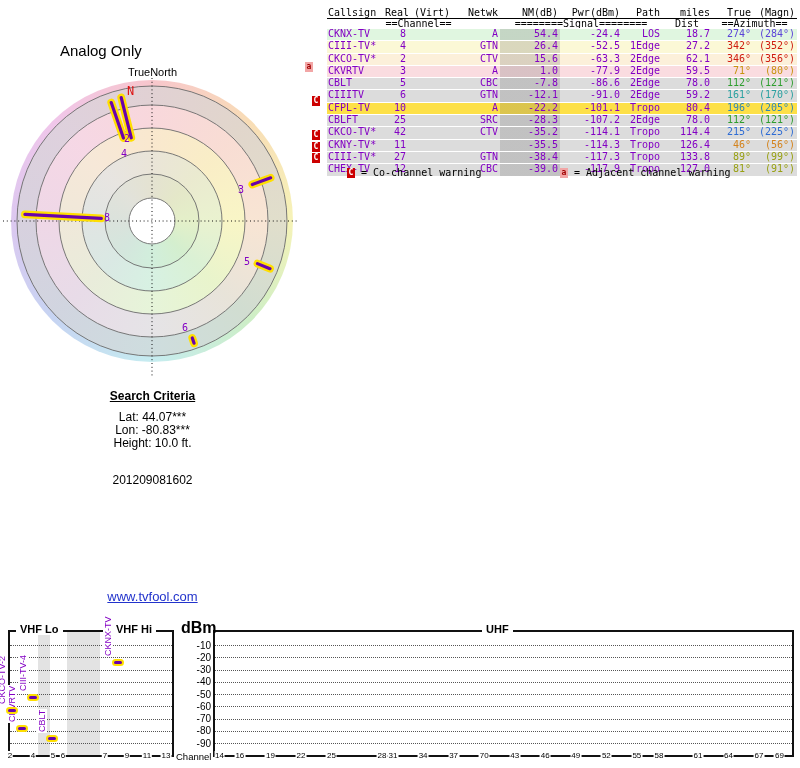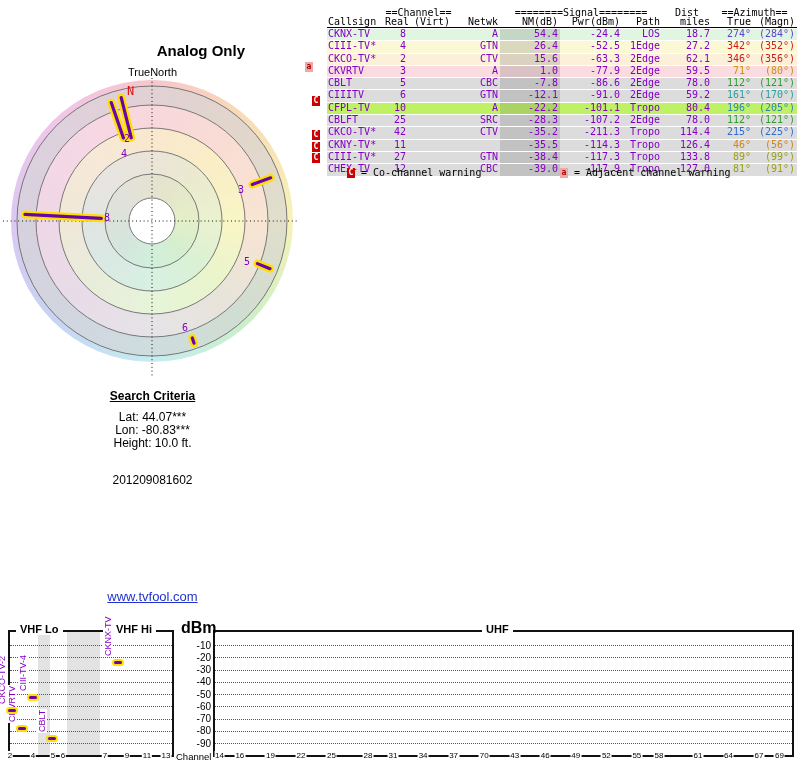--- a/index.html
+++ b/index.html
@@ -1,21 +1,21 @@
 <!DOCTYPE html>
 <html><head>
 <meta charset="utf-8">
 <style>
   html,body{margin:0;padding:0;background:#fff;}
   .page{position:relative;width:800px;height:768px;background:#fff;overflow:hidden;
         font-family:"Liberation Sans",sans-serif;}
   .abs{position:absolute;}
 
   
-  .radar-title{left:60px;top:42px;width:185px;text-align:right;font-size:15px;font-weight:bold;color:#000;}
+  .radar-title{left:60px;top:42px;width:185px;text-align:left;font-size:15px;font-weight:normal;color:#000;}
   .radar-north{left:60px;top:66px;width:185px;text-align:center;font-size:11px;color:#000;}
   .rainbow{left:11px;top:80px;width:282px;height:282px;border-radius:50%;
     background:conic-gradient(from 0deg,#f7c6cc,#f8ddb6 45deg,#f6f3b8 90deg,#cdeec6 135deg,#c6ecf0 180deg,#c6d4f2 225deg,#dcc8f0 270deg,#f0c6ea 315deg,#f7c6cc 360deg);}
   .tint{left:17px;top:86px;width:270px;height:270px;border-radius:50%;opacity:.17;
     background:conic-gradient(from 0deg,#f090a0,#f0b070 45deg,#eee070 90deg,#90d890 135deg,#80d8e0 180deg,#90a8e8 225deg,#b890e0 270deg,#e090d8 315deg,#f090a0 360deg);}
   .radar-svg{left:0;top:0;width:310px;height:390px;}
   .n-label{left:127px;top:84px;font-size:12px;color:#dd1111;font-family:"DejaVu Sans Mono",monospace;}
   .rbl{position:absolute;font-size:10px;color:#8300c4;font-family:"DejaVu Sans Mono",monospace;}
 
   
@@ -95,38 +95,38 @@
   <div id="radar-labels">
       <div class="abs rbl" style="left: 124px; top: 133px;">2</div>
       <div class="abs rbl" style="left: 121px; top: 148px;">4</div>
       <div class="abs rbl" style="left: 104px; top: 212px;">8</div>
       <div class="abs rbl" style="left: 238px; top: 184px;">3</div>
       <div class="abs rbl" style="left: 244px; top: 256px;">5</div>
       <div class="abs rbl" style="left: 182px; top: 322px;">6</div>
     </div>
 
   <div class="abs tablewrap">
-    <div class="tgrid th1">
-      <span style="grid-column:2/4">==Channel==</span>
-      <span style="grid-column:5/8">========Signal========</span>
-      <span style="grid-column:8/9">Dist</span>
-      <span style="grid-column:9/11">==Azimuth==</span>
-    </div>
     <div class="tgrid th2" id="col-headers">
         <div class="tc c0">Callsign</div>
         <div class="tc c1">Real</div>
         <div class="tc c2">(Virt)</div>
         <div class="tc c3">Netwk</div>
         <div class="tc c4">NM(dB)</div>
         <div class="tc c5">Pwr(dBm)</div>
         <div class="tc c6">Path</div>
         <div class="tc c7">miles</div>
         <div class="tc c8">True</div>
         <div class="tc c9">(Magn)</div>
       </div>
+    <div class="tgrid th1">
+      <span style="grid-column:2/4">==Channel==</span>
+      <span style="grid-column:5/8">========Signal========</span>
+      <span style="grid-column:8/9">Dist</span>
+      <span style="grid-column:9/11">==Azimuth==</span>
+    </div>
     <div id="table-rows" style="position:relative">
         <div class="tgrid trow" style="background: rgb(224, 246, 224);">
           <div class="tc c0">CKNX-TV</div>
           <div class="tc c1">8</div>
           <div class="tc c2"></div>
           <div class="tc c3">A</div>
           <div class="tc c4 nm">54.4</div>
           <div class="tc c5">-24.4</div>
           <div class="tc c6">LOS</div>
           <div class="tc c7">18.7</div>
@@ -187,21 +187,21 @@
           <div class="tc c1">6</div>
           <div class="tc c2"></div>
           <div class="tc c3">GTN</div>
           <div class="tc c4 nm">-12.1</div>
           <div class="tc c5">-91.0</div>
           <div class="tc c6">2Edge</div>
           <div class="tc c7">59.2</div>
           <div class="tc c8" style="color: rgb(42, 160, 160);">161°</div>
           <div class="tc c9" style="color: rgb(42, 160, 160);">(170°)</div>
         </div>
-        <div class="tgrid trow" style="background: #bef264;">
+        <div class="tgrid trow" style="background: #fde047;">
           <div class="tc c0">CFPL-TV</div>
           <div class="tc c1">10</div>
           <div class="tc c2"></div>
           <div class="tc c3">A</div>
           <div class="tc c4 nm">-22.2</div>
           <div class="tc c5">-101.1</div>
           <div class="tc c6">Tropo</div>
           <div class="tc c7">80.4</div>
           <div class="tc c8" style="color: rgb(47, 134, 180);">196°</div>
           <div class="tc c9" style="color: rgb(47, 134, 180);">(205°)</div>
@@ -218,21 +218,21 @@
           <div class="tc c7">78.0</div>
           <div class="tc c8" style="color: rgb(47, 158, 47);">112°</div>
           <div class="tc c9" style="color: rgb(47, 158, 47);">(121°)</div>
         </div>
         <div class="tgrid trow" style="background: rgb(220, 220, 220);">
           <div class="tc c0">CKCO-TV*</div>
           <div class="tc c1">42</div>
           <div class="tc c2"></div>
           <div class="tc c3">CTV</div>
           <div class="tc c4 nm">-35.2</div>
-          <div class="tc c5">-211.3</div>
+          <div class="tc c5">-114.1</div>
           <div class="tc c6">Tropo</div>
           <div class="tc c7">114.4</div>
           <div class="tc c8" style="color: rgb(46, 108, 212);">215°</div>
           <div class="tc c9" style="color: rgb(46, 108, 212);">(225°)</div>
         </div>
         <div class="tgrid trow" style="background: rgb(220, 220, 220);">
           <div class="tc c0">CKNY-TV*</div>
           <div class="tc c1">11</div>
           <div class="tc c2"></div>
           <div class="tc c3"></div>
@@ -340,21 +340,21 @@
       <span class="abs chtick" style="left: 63px; top: 751px;">6</span>
       <span class="abs chtick" style="left: 105px; top: 751px;">7</span>
       <span class="abs chtick" style="left: 127px; top: 751px;">9</span>
       <span class="abs chtick" style="left: 147px; top: 751px;">11</span>
       <span class="abs chtick" style="left: 166px; top: 751px;">13</span>
       <span class="abs chtick" style="left: 219.5px; top: 751px;">14</span>
       <span class="abs chtick" style="left: 239.86px; top: 751px;">16</span>
       <span class="abs chtick" style="left: 270.4px; top: 751px;">19</span>
       <span class="abs chtick" style="left: 300.94px; top: 751px;">22</span>
       <span class="abs chtick" style="left: 331.48px; top: 751px;">25</span>
-      <span class="abs chtick" style="left: 368px; top: 751px;">28</span>
+      <span class="abs chtick" style="left: 382px; top: 751px;">28</span>
       <span class="abs chtick" style="left: 393px; top: 751px;">31</span>
       <span class="abs chtick" style="left: 423.1px; top: 751px;">34</span>
       <span class="abs chtick" style="left: 453.64px; top: 751px;">37</span>
       <span class="abs chtick" style="left: 484.18px; top: 751px;">70</span>
       <span class="abs chtick" style="left: 514.72px; top: 751px;">43</span>
       <span class="abs chtick" style="left: 545.26px; top: 751px;">46</span>
       <span class="abs chtick" style="left: 575.8px; top: 751px;">49</span>
       <span class="abs chtick" style="left: 606.34px; top: 751px;">52</span>
       <span class="abs chtick" style="left: 636.88px; top: 751px;">55</span>
       <span class="abs chtick" style="left: 659px; top: 751px;">58</span>

